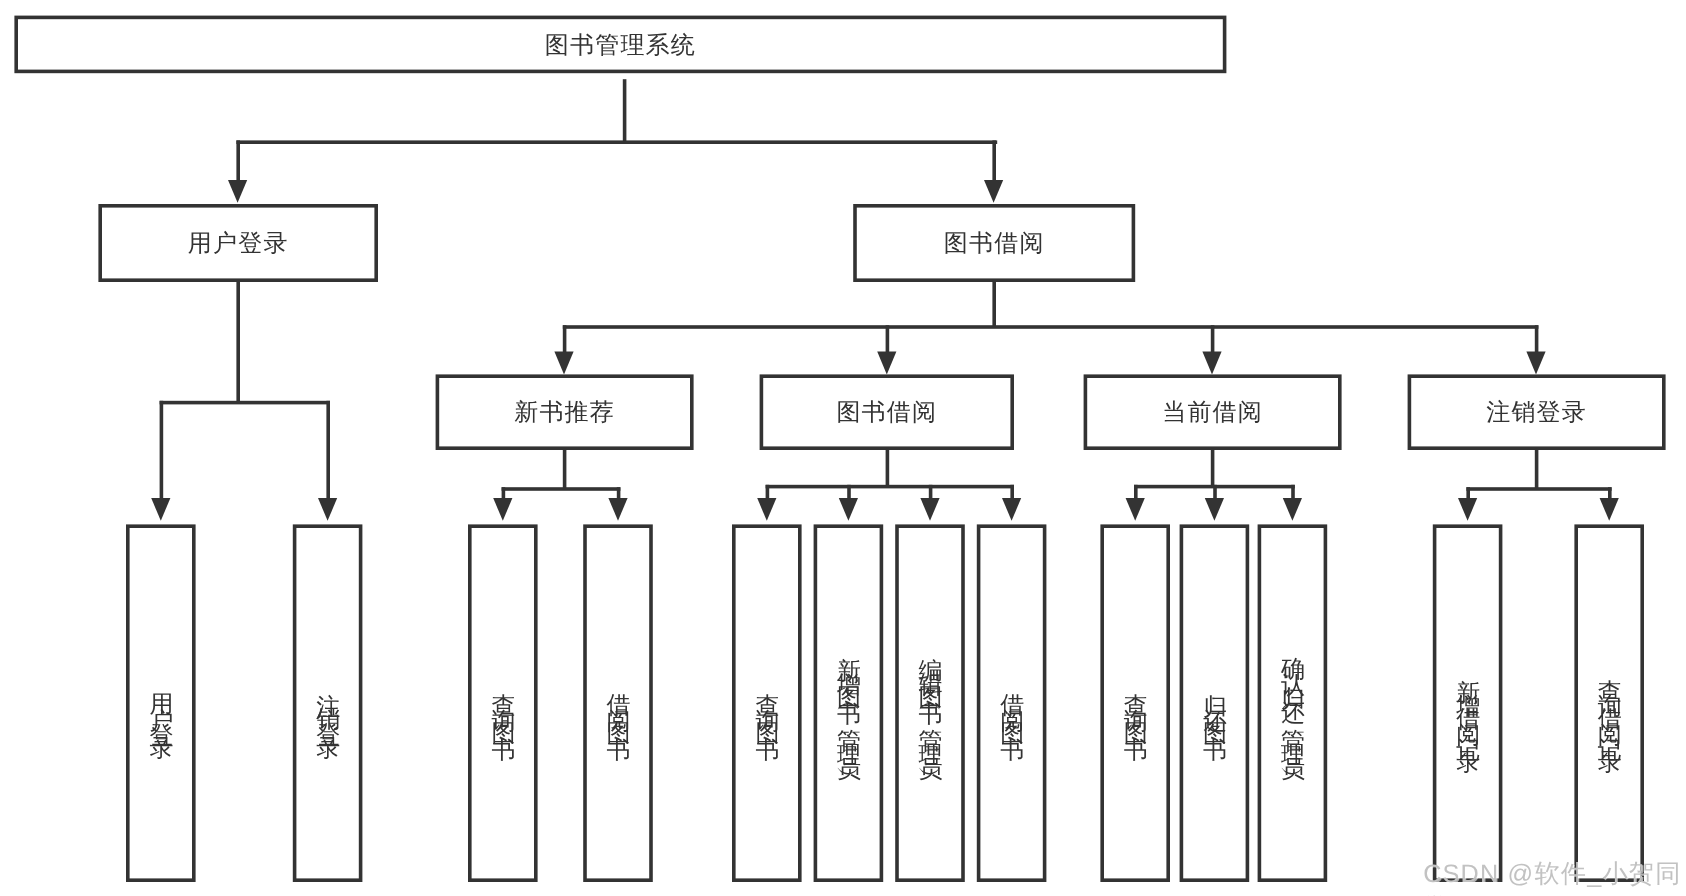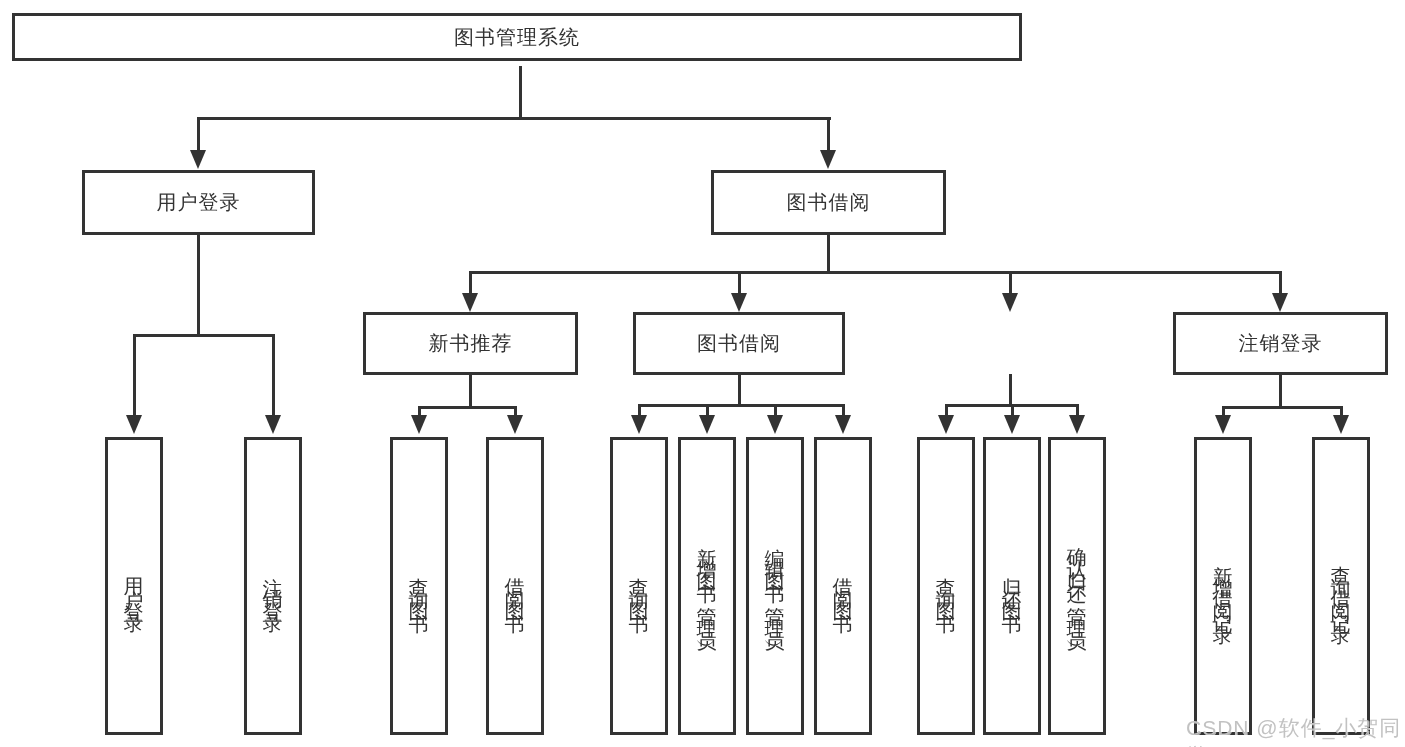--- a/index.html
+++ b/index.html
@@ -75,20 +75,23 @@
   <div class="vline" style="left:1009px;top:271px;height:24px;"></div>
   <div class="arrow" style="left:1002px;top:293px;"></div>
   <div class="vline" style="left:1279px;top:271px;height:24px;"></div>
   <div class="arrow" style="left:1272px;top:293px;"></div>
 
   <div class="box" style="left:363px;top:312px;width:215px;height:63px;">
     <span>新书推荐</span>
   </div>
   <div class="box" style="left:633px;top:312px;width:212px;height:63px;">
     <span>图书借阅</span>
+  </div>
+  <div class="box" style="left:903px;top:312px;width:215px;height:63px;">
+    <span>当前借阅</span>
   </div>
   <div class="box" style="left:1173px;top:312px;width:215px;height:63px;">
     <span>注销登录</span>
   </div>
 
   <div class="vline" style="left:469px;top:374px;height:34px;"></div>
   <div class="hline" style="left:418px;top:406px;width:99px;"></div>
   <div class="vline" style="left:418px;top:406px;height:10px;"></div>
   <div class="arrow" style="left:411px;top:415px;"></div>
   <div class="vline" style="left:514px;top:406px;height:10px;"></div>

